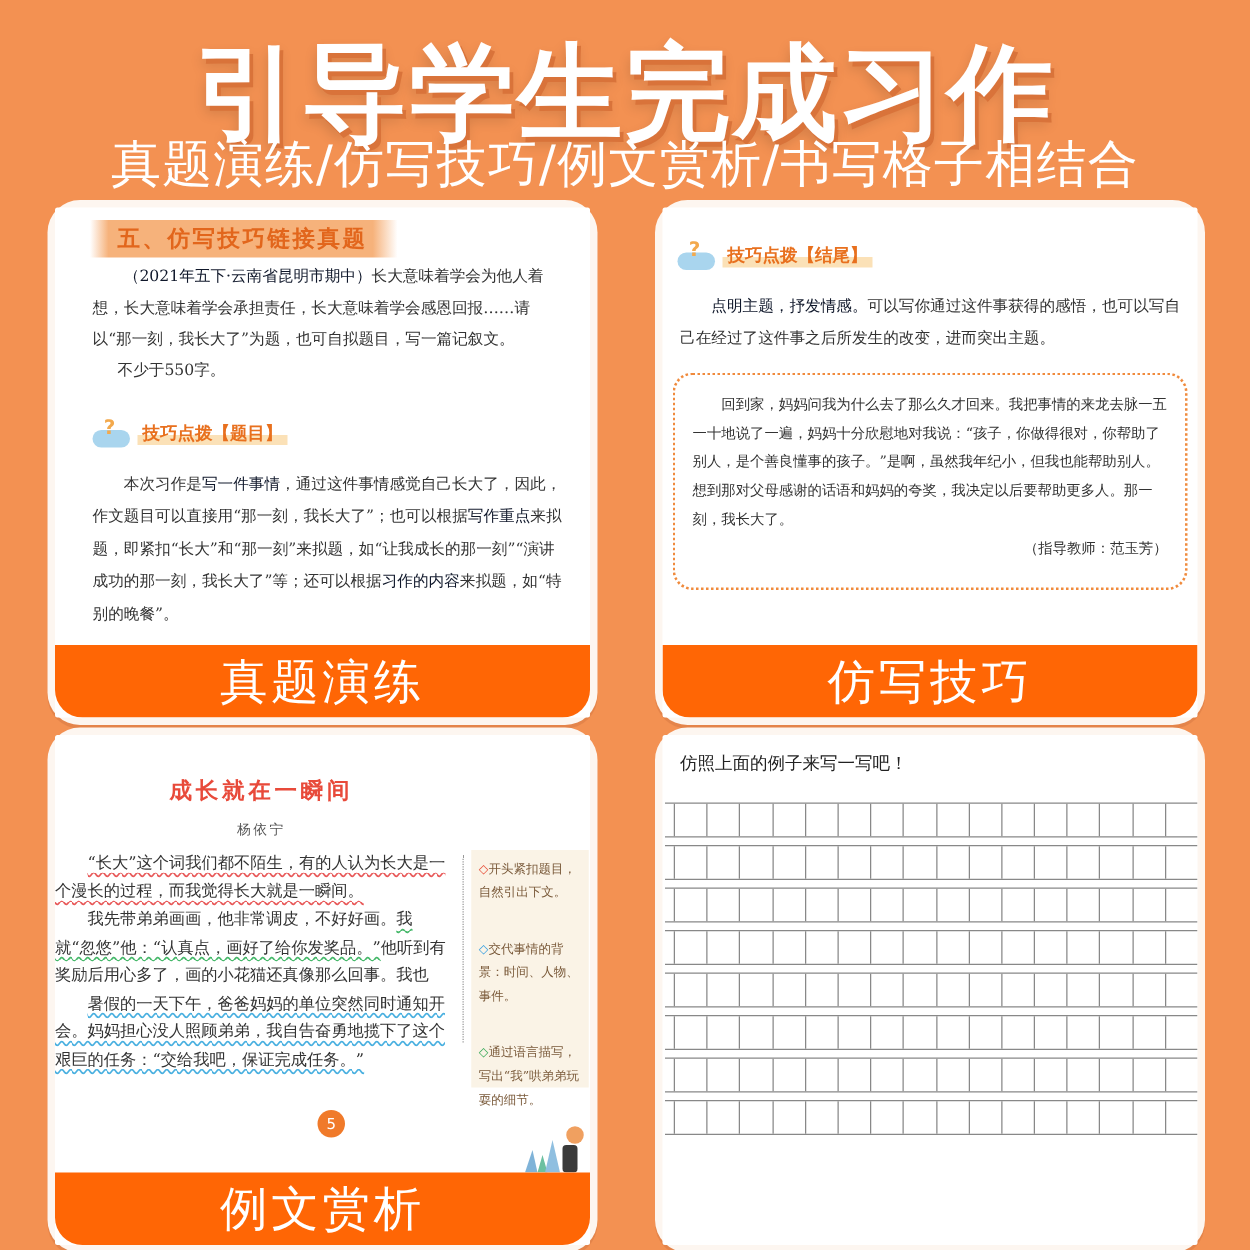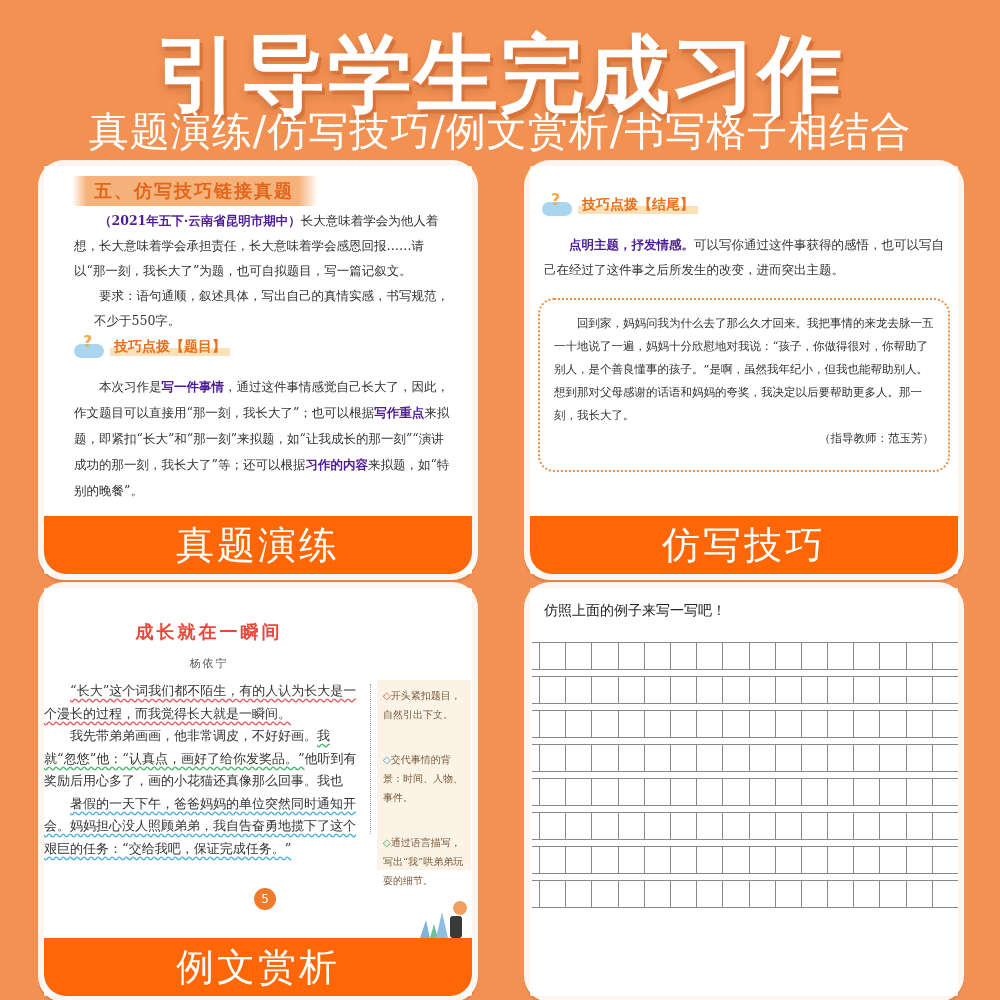--- a/index.html
+++ b/index.html
@@ -38,21 +38,21 @@
     display: flex; align-items: center; justify-content: center;
     font-size: 38px; letter-spacing: 3px;
     border-bottom-left-radius: 22px; border-bottom-right-radius: 22px;
   }
   .p1 { left: 38px; top: 160px; }
   .p2 { left: 524px; top: 160px; }
   .p3 { left: 38px; top: 582px; }
   .p4 { left: 524px; top: 582px; }
 
   .serif { font-family: "DejaVu Serif", serif; }
-  .orange { color: #4c1d95; font-weight: bold; }
+  .orange { color: #0f172a; }
   .text-body { color: #333; font-size: 12.5px; line-height: 25px; }
 
   
   .brush-title {
     position: absolute; left: 28px; top: 10px;
     background: linear-gradient(90deg, rgba(244,168,110,0) 0%, #f6b27b 6%, #f6b27b 92%, rgba(244,168,110,0) 100%);
     color: #e2661c; font-size: 18px; font-weight: bold;
     padding: 3px 24px 3px 22px; letter-spacing: 2px;
   }
   .p1-question { position: absolute; left: 30px; top: 42px; width: 375px; }
@@ -150,21 +150,20 @@
 <body>
 
 <div class="hero-title">引导学生完成习作</div>
 <div class="hero-sub">真题演练/仿写技巧/例文赏析/书写格子相结合</div>
 
 <div class="panel p1">
   <div class="panel-inner">
     <div class="brush-title serif">五、仿写技巧链接真题</div>
     <div class="p1-question text-body serif">
       <p><span class="orange">（2021年五下·云南省昆明市期中）</span><span>长大意味着学会为他人着想，长大意味着学会承担责任，长大意味着学会感恩回报……请以“那一刻，我长大了”为题，也可自拟题目，写一篇记叙文。</span></p>
-      <p>要求：语句通顺，叙述具体，写出自己的真情实感，书写规范，</p>
       <p class="noindent">不少于550字。</p>
     </div>
     <div class="tip-head p1-tip">
       <div class="tip-icon">
           <div class="cloud"></div>
           <div class="q">?</div>
         </div>
       <span class="tip-label serif">技巧点拨【题目】</span>
     </div>
     <div class="p1-body serif">

